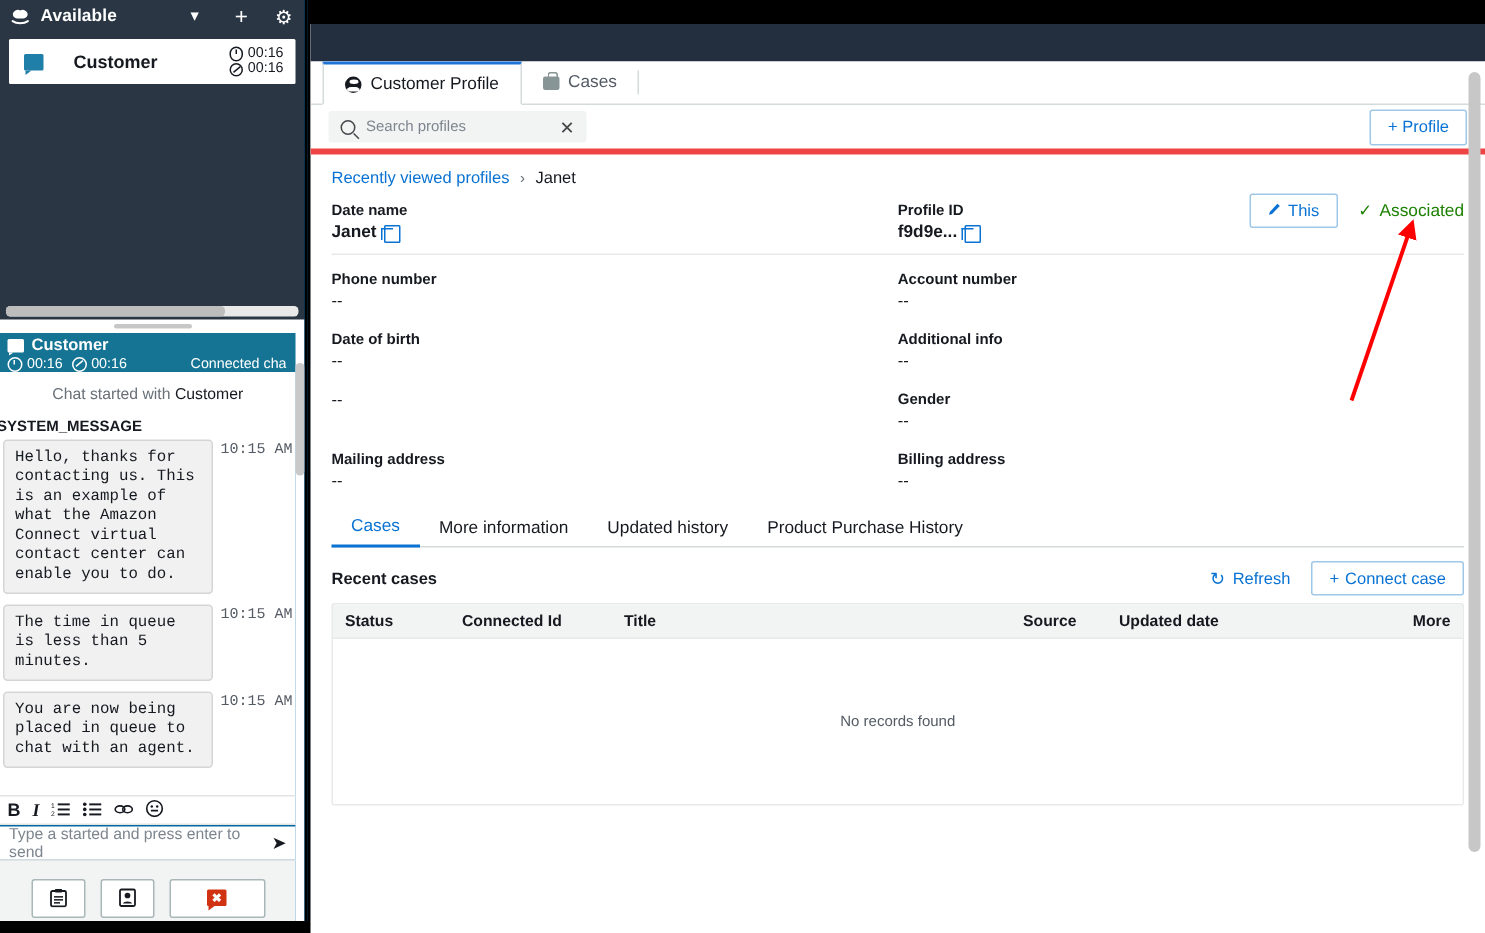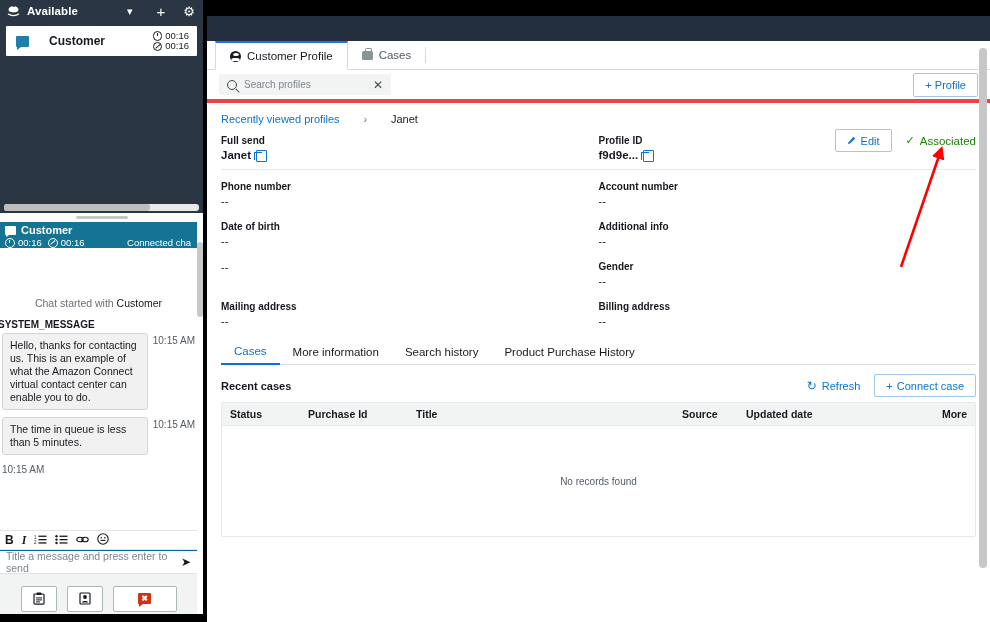--- a/index.html
+++ b/index.html
@@ -75,24 +75,24 @@
   .chat-head-row2 .w{display:flex;align-items:center;gap:3px;}
   .tclock-w{width:8px;height:8px;border:1px solid #fff;border-radius:50%;position:relative;}
   .tclock-w:after{content:"";position:absolute;left:3.2px;top:1.3px;width:1px;height:3px;background:#fff;}
   .tclock-w2{width:8px;height:8px;border:1px solid #fff;border-radius:50%;position:relative;}
   .tclock-w2:after{content:"";position:absolute;left:1.2px;top:3.2px;width:5.5px;height:1px;background:#fff;transform:rotate(-40deg);}
   .chat-conn{margin-left:auto;font-size:9.5px;white-space:nowrap;overflow:hidden;max-width:84px;}
 
   .chat-body{
     position:absolute;left:0;top:248px;width:197px;height:282px;background:#fff;overflow:hidden;
   }
-  .chat-started{text-align:center;color:#687078;font-size:10.5px;padding:9px 6px 4px;margin-top:40px;}
+  .chat-started{text-align:center;color:#687078;font-size:10.5px;padding:9px 6px 4px;}
   .chat-started b{color:#16191f;font-weight:normal;}
   .sys-label{font-size:10px;font-weight:bold;color:#16191f;padding:6px 4px 3px 0px;margin-left:-2px;}
-  .msg-row{display:flex;align-items:flex-start;gap:5px;padding:0 2px 7px 2px;}
+  .msg-row{display:flex;align-items:flex-start;gap:5px;padding:0 2px 7px 2px;font-family:Liberation Mono, monospace;}
   .bubble{
     background:#f1f1f1;border:1px solid #d5d5d5;border-radius:3px;
     padding:5px 7px;font-size:10.5px;line-height:13px;color:#16191f;
     max-width:148px;box-sizing:border-box;
   }
   .msg-time{font-size:10px;color:#545b64;line-height:10px;padding-top:3px;white-space:nowrap;text-align:center;}
 
   .chat-toolbar{
     position:absolute;left:0;top:530px;width:197px;height:20px;
     border-top:1px solid #e3e3e3;border-bottom:1px solid #e3e3e3;
@@ -160,21 +160,21 @@
   }
   .searchbox .ph{flex:1;font-size:10px;color:#7d868f;}
   .mag{width:8px;height:8px;border:1.3px solid #44474a;border-radius:50%;position:relative;flex:0 0 auto;}
   .mag:after{content:"";position:absolute;right:-3.2px;bottom:-2.4px;width:4.5px;height:1.3px;background:#44474a;transform:rotate(45deg);}
   .xmark{font-size:12px;color:#44474a;line-height:1;}
   .btn-profile{
     margin-left:auto;height:22px;padding:0 11px;border:1px solid #9fc8e8;border-radius:2px;
     color:#0972d3;font-size:11px;display:flex;align-items:center;gap:4px;background:#fff;
   }
 
-  .breadcrumb{padding:10px 14px 0;font-size:11px;display:flex;align-items:flex-end;gap:24px;}
+  .breadcrumb{padding:10px 14px 0;font-size:11px;display:flex;align-items:flex-end;gap:7px;}
   .breadcrumb a{color:#0972d3;text-decoration:none;}
   .breadcrumb .sep{color:#687078;font-size:10px;}
   .breadcrumb .cur{color:#16191f;}
 
   .profile-grid{padding:9px 14px 0;position:relative;}
   .pgrow{display:flex;}
   .pgcol{flex:0 0 50%;box-sizing:border-box;padding-right:14px;}
   .flabel{font-size:10px;font-weight:bold;color:#16191f;line-height:14px;}
   .fvalue{font-size:11px;color:#16191f;line-height:15px;display:flex;align-items:center;gap:5px;}
   .fvalue.bold{font-weight:bold;font-size:11.5px;}
@@ -294,20 +294,21 @@
 
       <div class="msg-row">
         <div class="bubble">Hello, thanks for contacting us. This is an example of what the Amazon Connect virtual contact center can enable you to do.</div>
         <div class="msg-time">10:15 AM</div>
       </div>
       <div class="msg-row">
         <div class="bubble">The time in queue is less than 5 minutes.</div>
         <div class="msg-time">10:15 AM</div>
       </div>
       <div class="msg-row">
+        <div class="bubble">You are now being placed in queue to chat with an agent.</div>
         <div class="msg-time">10:15 AM</div>
       </div>
     </div>
 
     <div class="chat-toolbar">
       <span class="tb-b">B</span>
       <span class="tb-i">I</span>
       <span>
         <svg width="13" height="11" viewBox="0 0 13 11">
             <text x="0" y="4.5" font-size="4.5" fill="#16191f" font-family="Liberation Sans">1</text>
@@ -337,21 +338,21 @@
         <svg width="12" height="12" viewBox="0 0 12 12">
             <circle cx="6" cy="6" r="5.2" fill="none" stroke="#16191f" stroke-width="1.1"></circle>
             <circle cx="4.2" cy="4.7" r=".8" fill="#16191f"></circle>
             <circle cx="7.8" cy="4.7" r=".8" fill="#16191f"></circle>
             <path d="M3.6 7.4h4.8" stroke="#16191f" stroke-width="1.1" fill="none"></path>
           </svg>
       </span>
     </div>
 
     <div class="chat-input">
-      <span class="ph">Title a message and press enter to send</span>
+      <span class="ph">Type a started and press enter to send</span>
       <span class="send-ic">➤</span>
     </div>
 
     <div class="chat-footbar">
       <div class="foot-btn">
         <svg width="12" height="13" viewBox="0 0 12 13">
             <rect x="1" y="2" width="10" height="10.2" rx="1" fill="none" stroke="#16191f" stroke-width="1.2"></rect>
             <rect x="3.6" y=".6" width="4.8" height="2.4" rx=".6" fill="#16191f"></rect>
             <rect x="3" y="5.4" width="6" height="1" fill="#16191f"></rect>
             <rect x="3" y="7.4" width="6" height="1" fill="#16191f"></rect>
@@ -408,31 +409,31 @@
 
     <div class="profile-grid">
 
       <div class="id-actions">
         <div class="btn-edit">
           <span>
             <svg width="9" height="9" viewBox="0 0 9 9">
                 <path d="M6.6.8l1.6 1.6L3 7.6 1 8.2l.6-2z" fill="#0972d3"></path>
               </svg>
           </span>
-          <span>Edit</span>
+          <span>This</span>
         </div>
         <div class="assoc">
           <span class="chk">✓</span>
           <span>Associated</span>
         </div>
       </div>
 
       <div class="pgrow">
         <div class="pgcol">
-          <div class="flabel">Full send</div>
+          <div class="flabel">Date name</div>
           <div class="fvalue bold">
             <span>Janet</span>
             <span class="copy-ic"></span>
           </div>
         </div>
         <div class="pgcol">
           <div class="flabel">Profile ID</div>
           <div class="fvalue bold">
             <span>f9d9e...</span>
             <span class="copy-ic"></span>
@@ -482,42 +483,42 @@
         <div class="pgcol">
           <div class="flabel">Billing address</div>
           <div class="fdash">--</div>
         </div>
       </div>
     </div>
 
     <div class="subtabs">
       <div class="subtab active">Cases</div>
       <div class="subtab">More information</div>
-      <div class="subtab">Search history</div>
+      <div class="subtab">Updated history</div>
       <div class="subtab">Product Purchase History</div>
     </div>
 
     <div class="recent-bar">
       <div class="recent-title">Recent cases</div>
       <div class="recent-actions">
         <div class="refresh">
           <span class="r">↻</span>
           <span>Refresh</span>
         </div>
         <div class="btn-connect">
           <span>+</span>
           <span>Connect case</span>
         </div>
       </div>
     </div>
 
     <div class="table">
       <div class="thead">
         <div class="th" style="width:78px">Status</div>
-        <div class="th" style="width:108px">Purchase Id</div>
+        <div class="th" style="width:108px">Connected Id</div>
         <div class="th" style="width:266px">Title</div>
         <div class="th" style="width:64px">Source</div>
         <div class="th" style="width:140px">Updated date</div>
         <div class="th" style="flex:1;text-align:right">More</div>
       </div>
       <div class="tbody-empty">No records found</div>
     </div>
 
     <div class="main-vscroll">
         <i></i>

